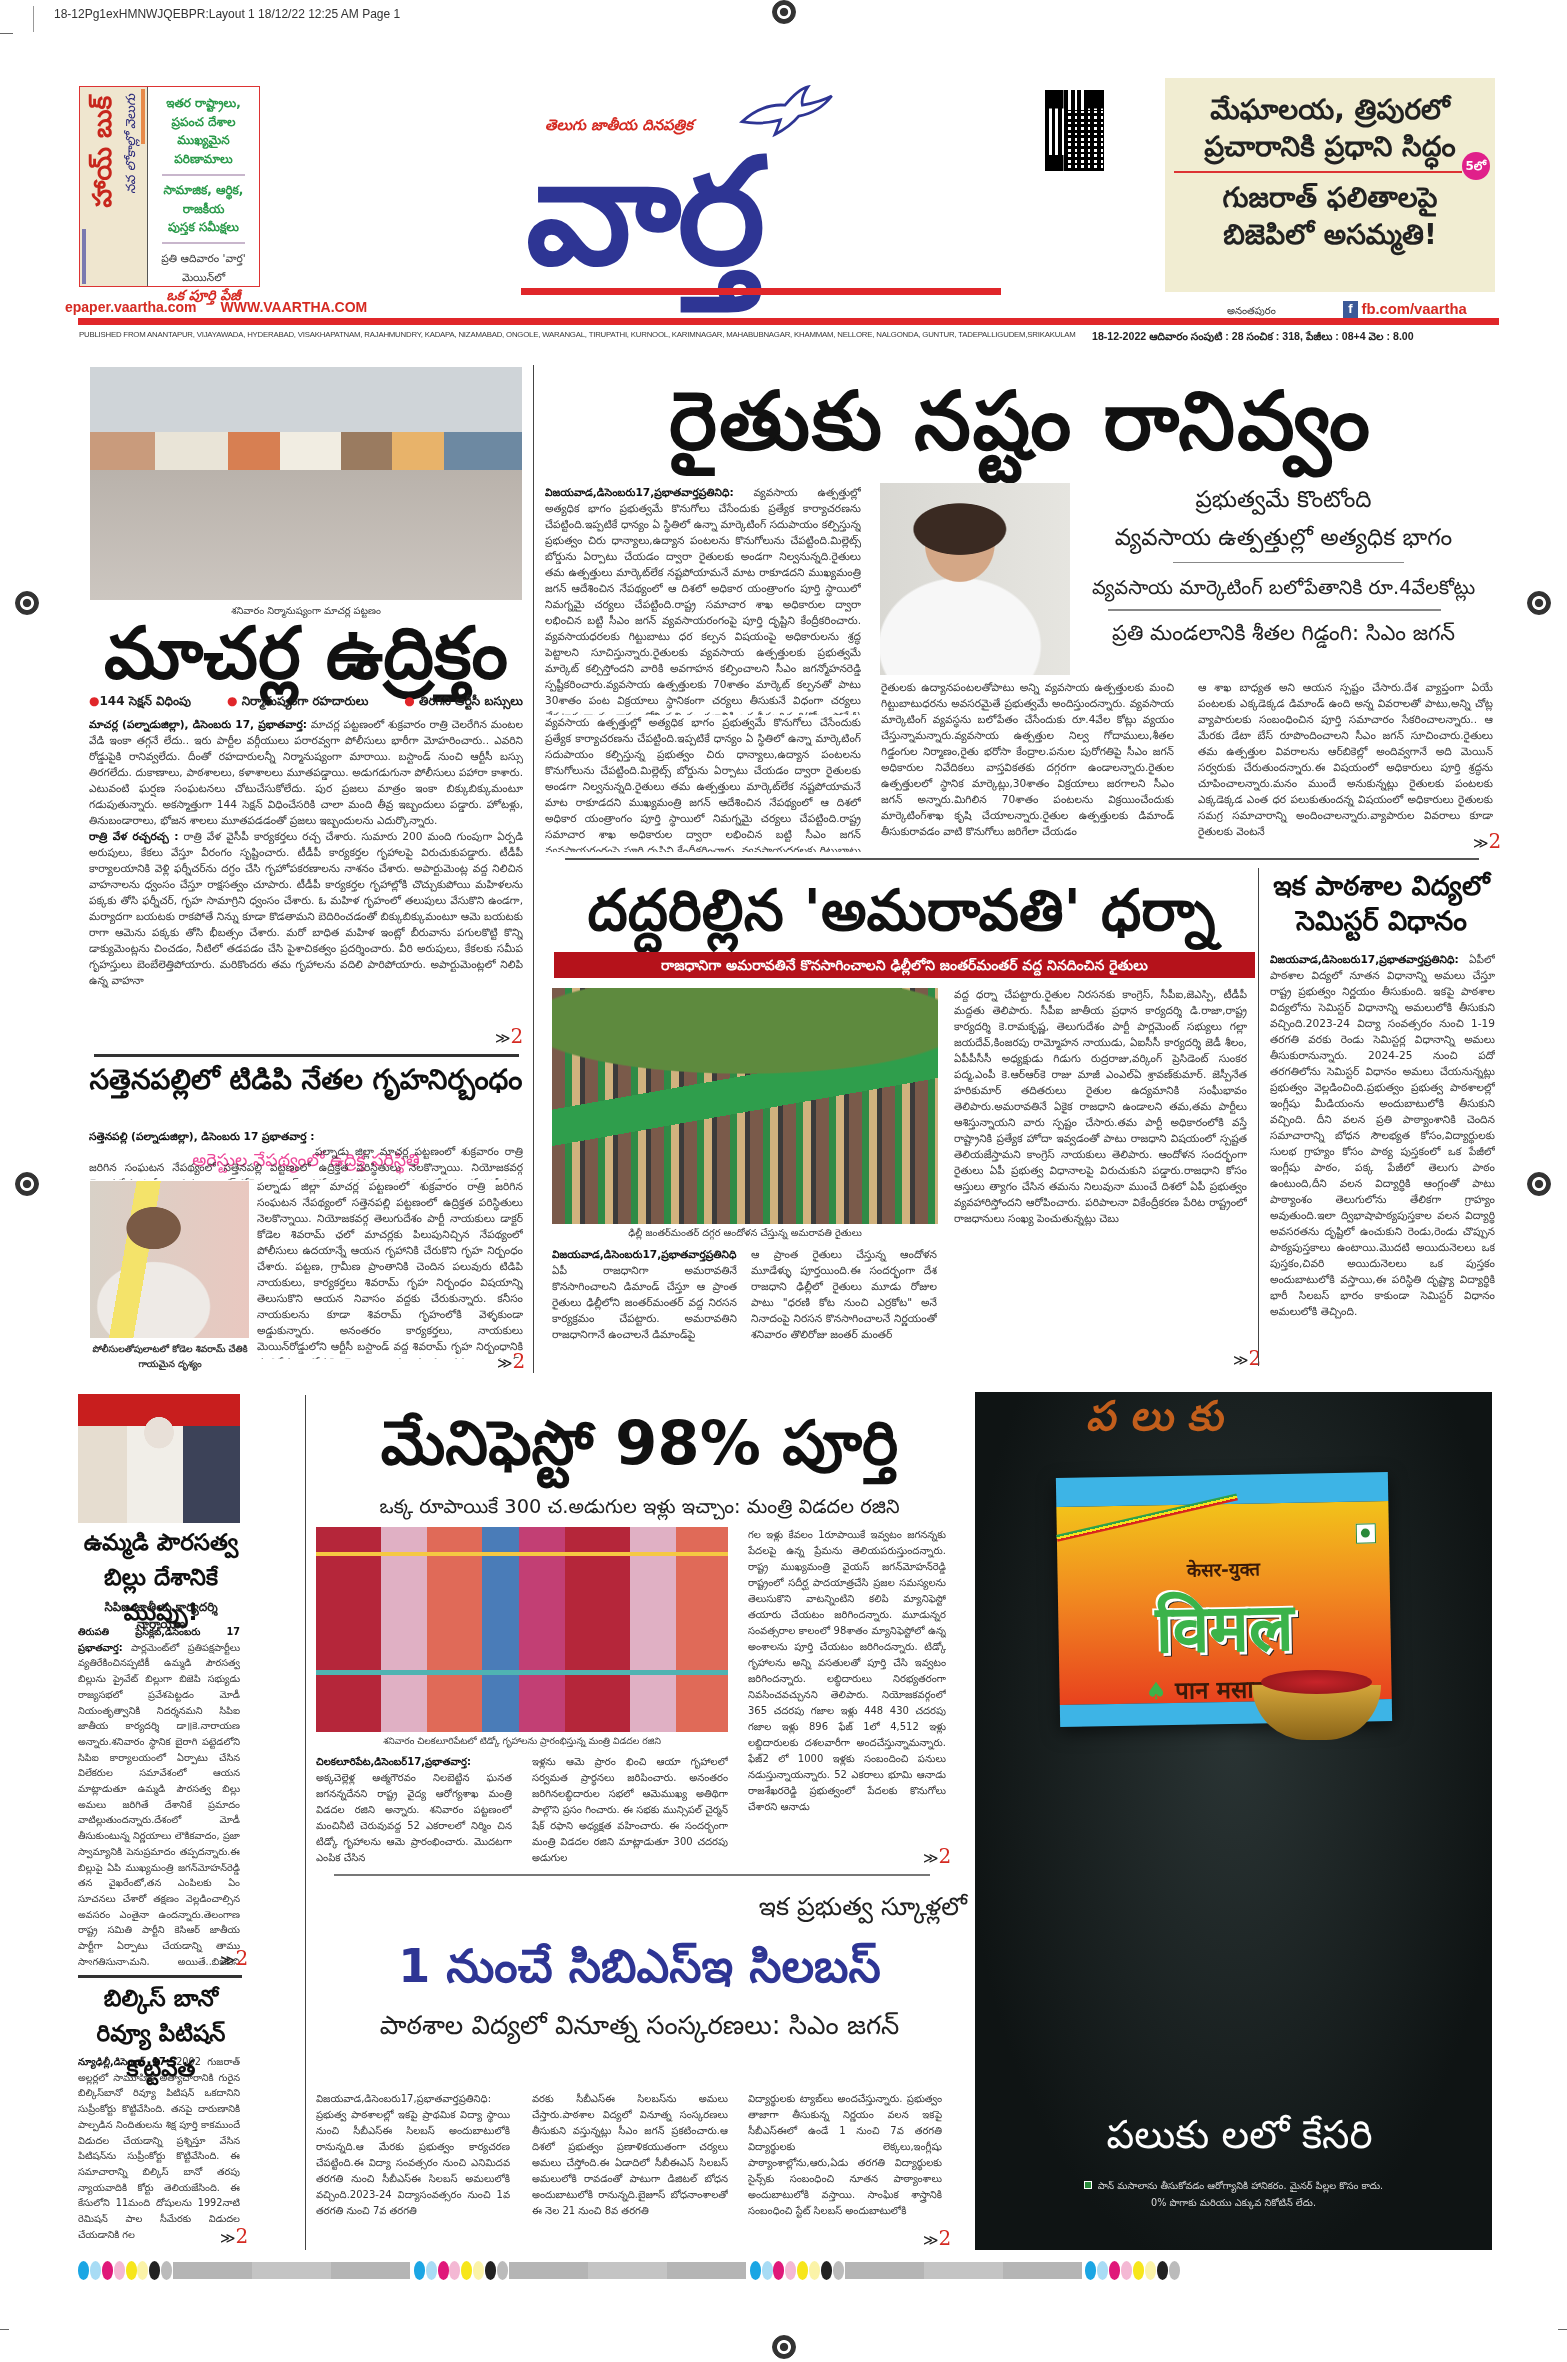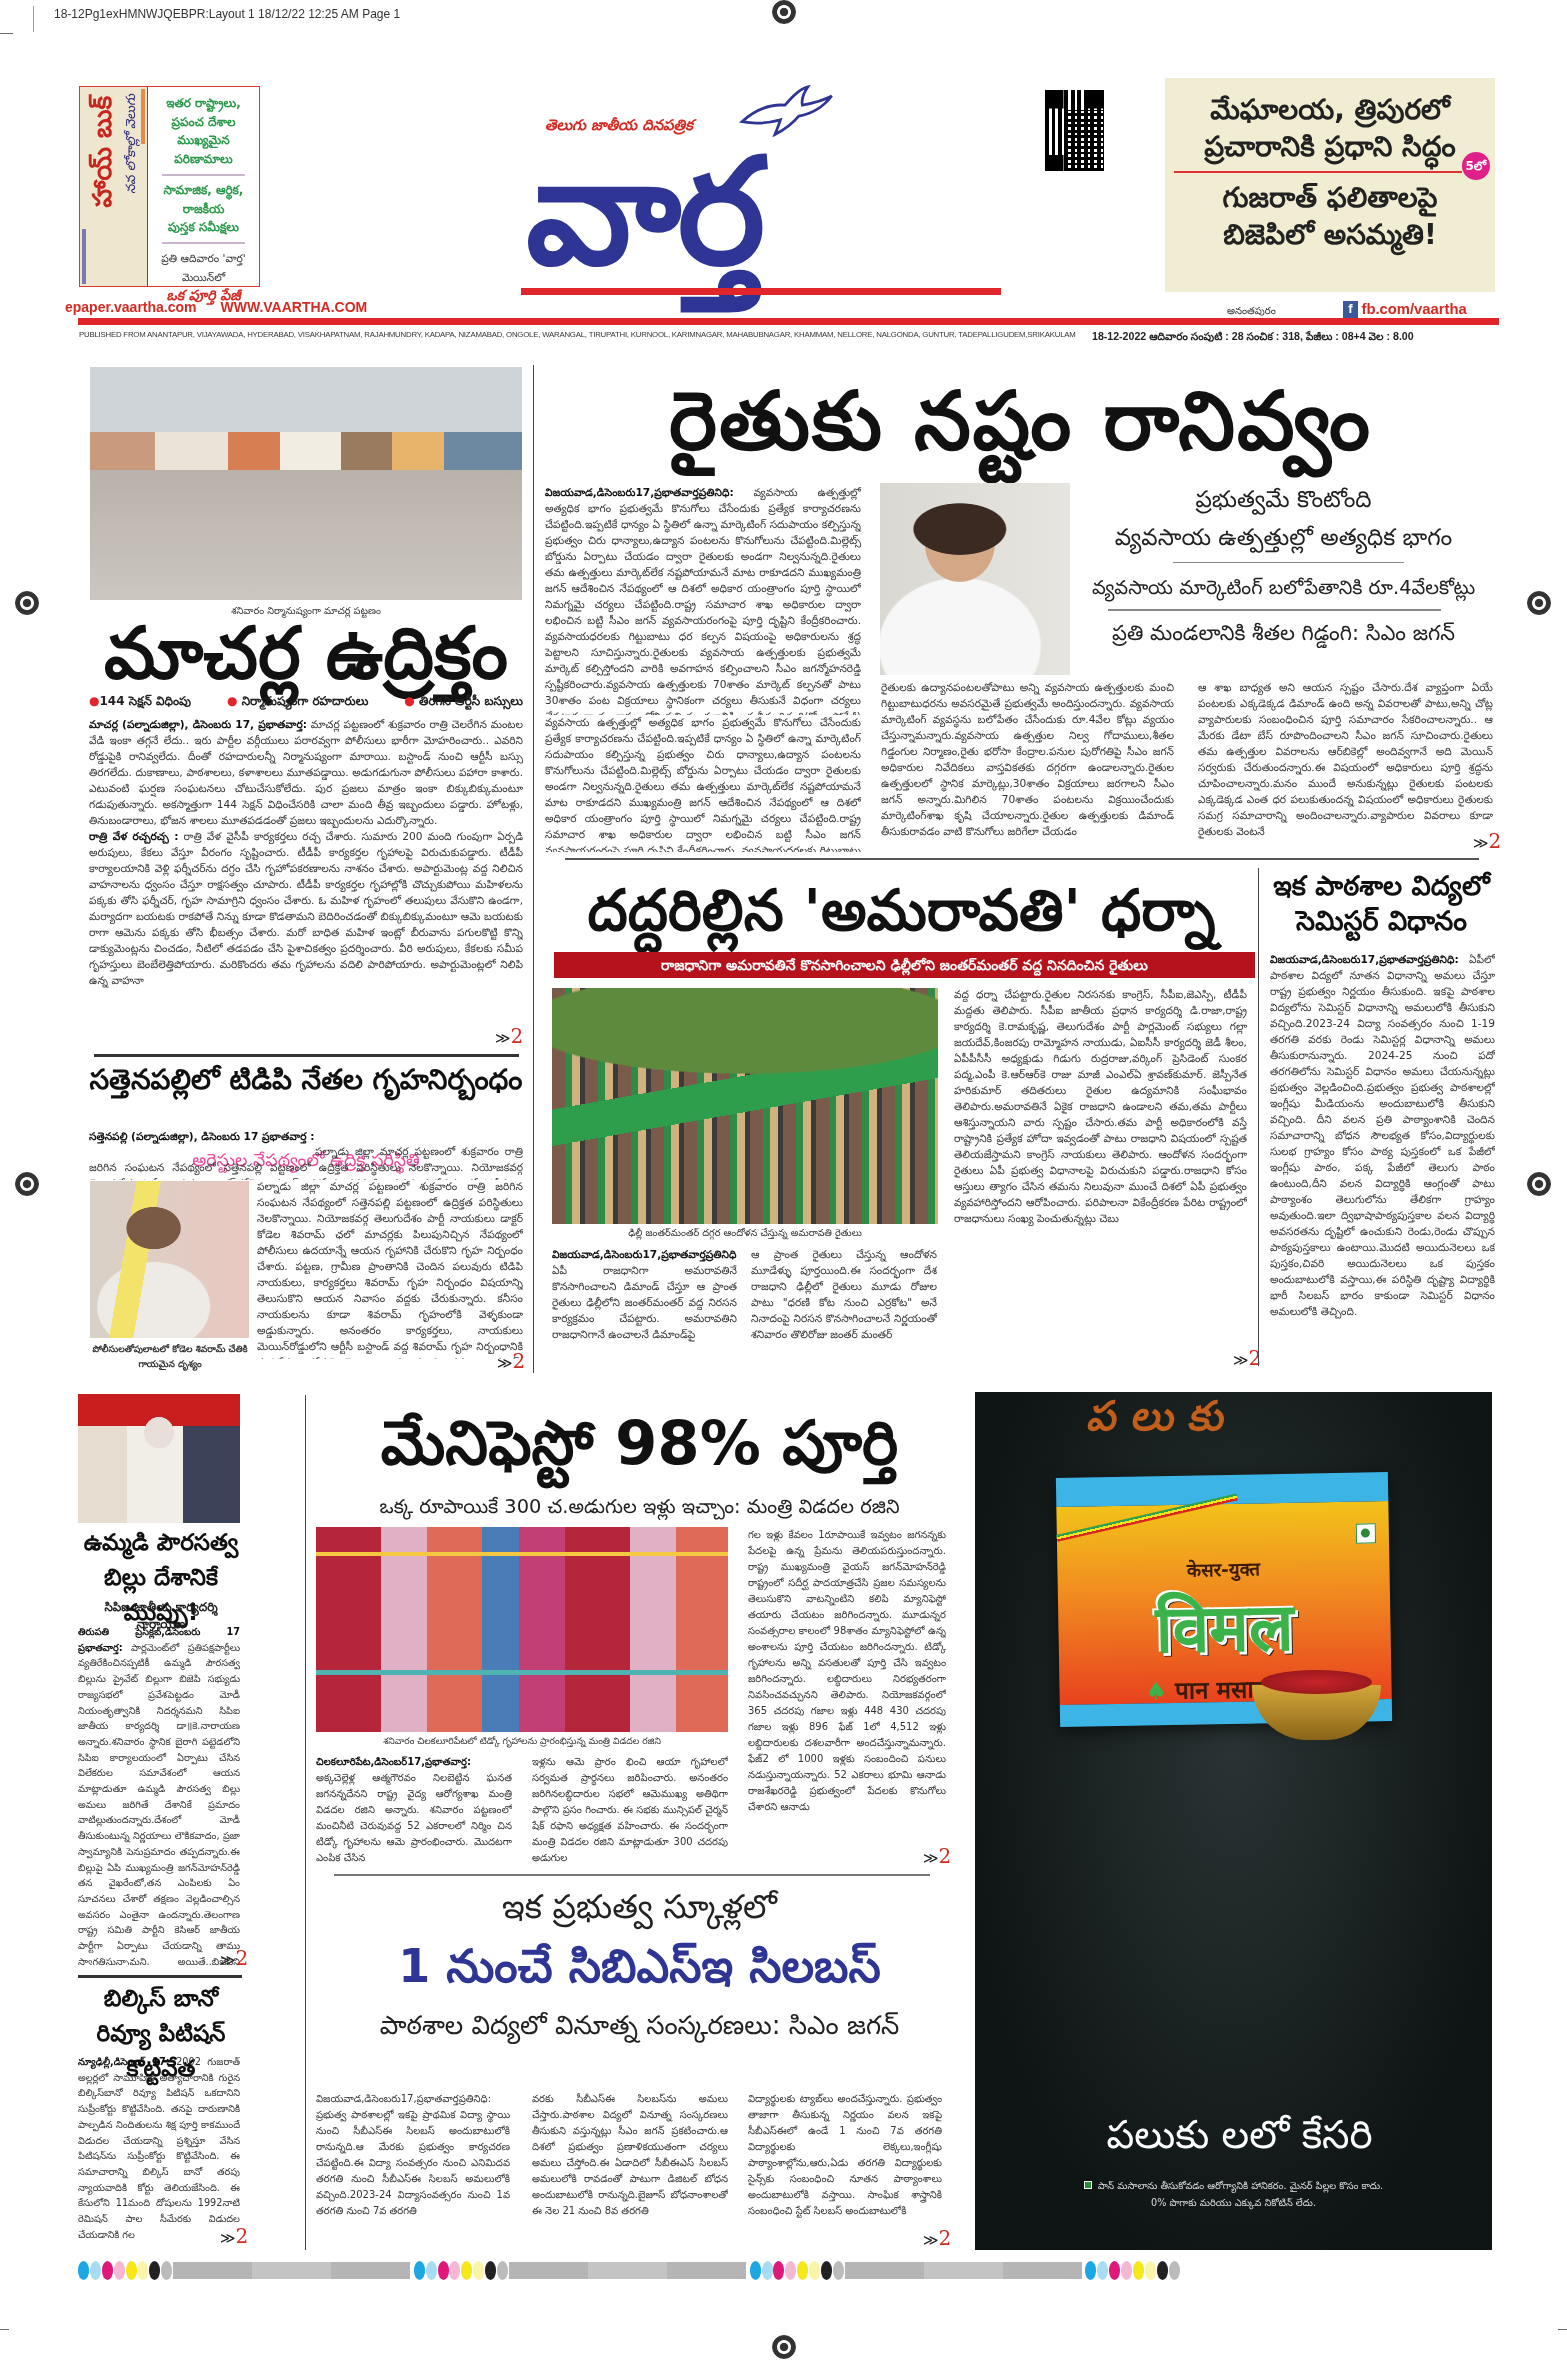--- a/index.html
+++ b/index.html
@@ -241,21 +241,21 @@
 <div class="abs photo ph-ribbon" style="left:316px;top:1527px;width:412px;height:205px;"></div>
 <div class="abs caption" style="left:316px;top:1735px;width:412px;font-size:9.2px;">శనివారం చిలకలూరిపేటలో టిడ్కో గృహాలను ప్రారంభిస్తున్న మంత్రి విడదల రజిని</div>
 <div class="abs body-text" style="left:316px;top:1754px;width:196px;height:120px;overflow:hidden;font-size:10px;">
   <b>చిలకలూరిపేట,డిసెంబర్17,ప్రభాతవార్త:</b> <span>అక్కచెల్లెళ్ల ఆత్మగౌరవం నిలబెట్టిన ఘనత జగనన్నదేనని రాష్ట్ర వైద్య ఆరోగ్యశాఖ మంత్రి విడదల రజిని అన్నారు. శనివారం పట్టణంలో మంచినీటి చెరువువద్ద 52 ఎకరాలలో నిర్మిం చిన టిడ్కో గృహాలను ఆమె ప్రారంభించారు. మొదటగా ఎంపిక చేసిన</span>
 </div>
 <div class="abs body-text" style="left:532px;top:1754px;width:196px;height:120px;overflow:hidden;font-size:10px;">ఇళ్లను ఆమె ప్రారం భించి ఆయా గృహాలలో సర్వమత ప్రార్ధనలు జరిపించారు. అనంతరం జరిగినలబ్ధిదారుల సభలో ఆమెముఖ్య అతిథిగా పాల్గొని ప్రసం గించారు. ఈ సభకు మున్సిపల్ చైర్మన్ షేక్ రఫాని అధ్యక్షత వహించారు. ఈ సందర్భంగా మంత్రి విడదల రజిని మాట్లాడుతూ 300 చదరపు అడుగుల</div>
 <div class="abs body-text" style="left:748px;top:1527px;width:198px;height:336px;overflow:hidden;font-size:10px;">గల ఇళ్లు కేవలం 1రూపాయికే ఇవ్వటం జగనన్నకు పేదలపై ఉన్న ప్రేమను తెలియపరుస్తుందన్నారు. రాష్ట్ర ముఖ్యమంత్రి వైయస్ జగన్‌మోహన్‌రెడ్డి రాష్ట్రంలో సదీర్ఘ పాదయాత్రచేసి ప్రజల సమస్యలను తెలుసుకొని వాటన్నింటిని కలిపి మ్యానిఫెస్టో తయారు చేయటం జరిగిందన్నారు. మూడున్నర సంవత్సరాల కాలంలో 98శాతం మ్యానిఫెస్టోలో ఉన్న అంశాలను పూర్తి చేయటం జరిగిందన్నారు. టిడ్కో గృహాలను అన్ని వసతులతో పూర్తి చేసి ఇవ్వటం జరిగిందన్నారు. లబ్ధిదారులు నిరభ్యతరంగా నివసించవచ్చునని తెలిపారు. నియోజకవర్గంలో 365 చదరపు గజాల ఇళ్లు 448 430 చదరపు గజాల ఇళ్లు 896 ఫేజ్ 1లో 4,512 ఇళ్లు లబ్దిదారులకు దశలవారీగా అందచేస్తున్నామన్నారు. ఫేజ్2 లో 1000 ఇళ్లకు సంబందించి పనులు నడుస్తున్నాయన్నారు. 52 ఎకరాలు భూమి ఆనాడు రాజశేఖరరెడ్డి ప్రభుత్వంలో పేదలకు కొనుగోలు చేశారని ఆనాడు</div>
 <div class="abs cont" style="left:923px;top:1844px;"><span class="ar">≫</span><span>2</span></div>
 <div class="abs hrule" style="left:334px;top:1874px;width:596px;height:1.8px;background:#777;"></div>
 
-<div class="abs" style="left:312px;top:1883px;width:655px;font-size:33px;line-height:48px;text-align:center;color:#222;">ఇక ప్రభుత్వ స్కూళ్లలో</div>
+<div class="abs" style="left:312px;top:1883px;width:655px;font-size:25px;line-height:48px;text-align:right;color:#222;">ఇక ప్రభుత్వ స్కూళ్లలో</div>
 <div class="abs" style="left:312px;top:1934px;width:655px;font-size:46px;line-height:65px;text-align:center;color:#2e3594;font-weight:bold;">1 నుంచే సిబిఎస్ఇ సిలబస్</div>
 <div class="abs" style="left:312px;top:2005px;width:655px;font-size:26px;line-height:41px;text-align:center;color:#222;">పాఠశాల విద్యలో వినూత్న సంస్కరణలు: సిఎం జగన్</div>
 <div class="abs body-text" style="left:316px;top:2091px;width:194px;height:155px;overflow:hidden;font-size:10px;">విజయవాడ,డిసెంబరు17,ప్రభాతవార్తప్రతినిధి: ప్రభుత్వ పాఠశాలల్లో ఇకపై ప్రాథమిక విద్యా స్థాయి నుంచి సీబీఎస్ఈ సిలబస్ అందుబాటులోకి రానున్నది.ఆ మేరకు ప్రభుత్వం కార్యచరణ చేపట్టింది.ఈ విద్యా సంవత్సరం నుంచి ఎనిమిదవ తరగతి నుంచి సీబీఎస్ఈ సిలబస్ అమలులోకి వచ్చింది.2023-24 విద్యాసంవత్సరం నుంచి 1వ తరగతి నుంచి 7వ తరగతి</div>
 <div class="abs body-text" style="left:532px;top:2091px;width:196px;height:155px;overflow:hidden;font-size:10px;">వరకు సీబీఎస్ఈ సిలబస్‌ను అమలు చేస్తారు.పాఠశాల విద్యలో వినూత్న సంస్కరణలు తీసుకుని వస్తున్నట్లు సీఎం జగన్ ప్రకటించారు.ఆ దిశలో ప్రభుత్వం ప్రణాళికయుతంగా చర్యలు అమలు చేస్తోంది.ఈ ఏడాదిలో సీబీఈఎస్ సిలబస్ అమలులోకి రావడంతో పాటుగా డిజిటల్ బోధన అందుబాటులోకి రానున్నది.బైజూస్ బోధనాంశాలతో ఈ నెల 21 నుంచి 8వ తరగతి</div>
 <div class="abs body-text" style="left:748px;top:2091px;width:194px;height:155px;overflow:hidden;font-size:10px;">విద్యార్థులకు ట్యాబ్‌లు అందచేస్తున్నారు. ప్రభుత్వం తాజాగా తీసుకున్న నిర్ణయం వలన ఇకపై సీబీఎస్ఈలో ఉండే 1 నుంచి 7వ తరగతి విద్యార్థులకు లెక్కలు,ఇంగ్లీషు పాఠ్యాంశాల్లోను,ఆరు,ఏడు తరగతి విద్యార్థులకు సైన్స్‌కు సంబంధించి నూతన పాఠ్యాంశాలు అందుబాటులోకి వస్తాయి. సాంఘిక శాస్త్రానికి సంబంధించి స్టేట్ సిలబస్ అందుబాటులోకి</div>
 <div class="abs cont" style="left:923px;top:2226px;"><span class="ar">≫</span><span>2</span></div>
 
 <div class="abs ad">
   <div class="ad-swirl">ప లు కు</div>
   <div class="pack">

